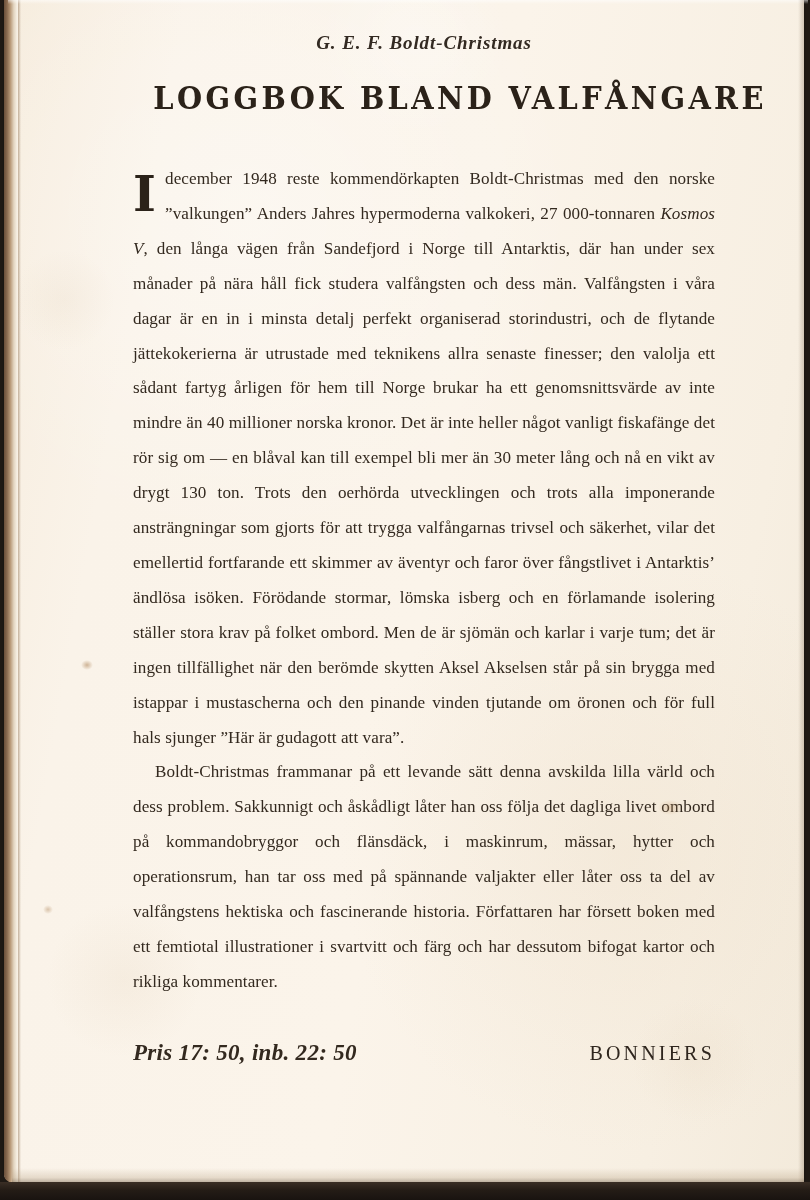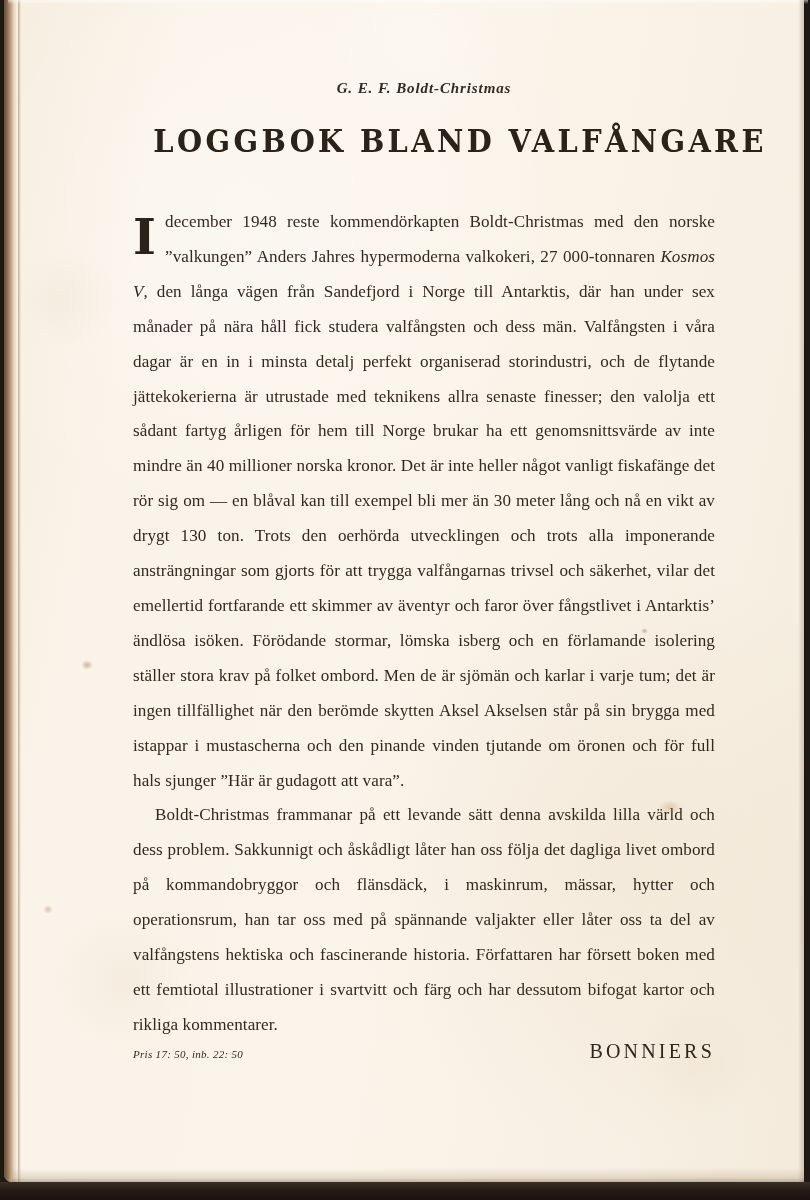--- a/index.html
+++ b/index.html
@@ -91,26 +91,26 @@
     position: absolute;
     left: 129px;
     top: 0;
     width: 582px;
     height: 1184px;
     color: #2e2620;
   }
 
   .author {
     margin: 0;
-    padding-top: 80px;
+    padding-top: 32px;
     text-align: center;
     font-family: "Liberation Serif", serif;
     font-style: italic;
     font-weight: bold;
-    font-size: 15px;
+    font-size: 19px;
     letter-spacing: 0.9px;
     color: #332a22;
   }
 
   .title {
     margin: 0;
     padding-top: 26px;
     text-align: center;
     font-family: "DejaVu Serif", serif;
     font-weight: bold;
@@ -152,23 +152,24 @@
     left: 0;
     top: 1040px;
     width: 582px;
     display: flex;
     justify-content: space-between;
     align-items: baseline;
   }
   .price {
     font-family: "Liberation Serif", serif;
     font-style: italic;
-    font-size: 11px;
+    font-size: 23px;
     color: #33291f;
     letter-spacing: 0.3px;
+    font-weight: bold;
   }
   .publisher {
     font-family: "Liberation Serif", serif;
     font-size: 20px;
     letter-spacing: 3.2px;
     color: #2f261e;
   }
 
   
   .spot {

